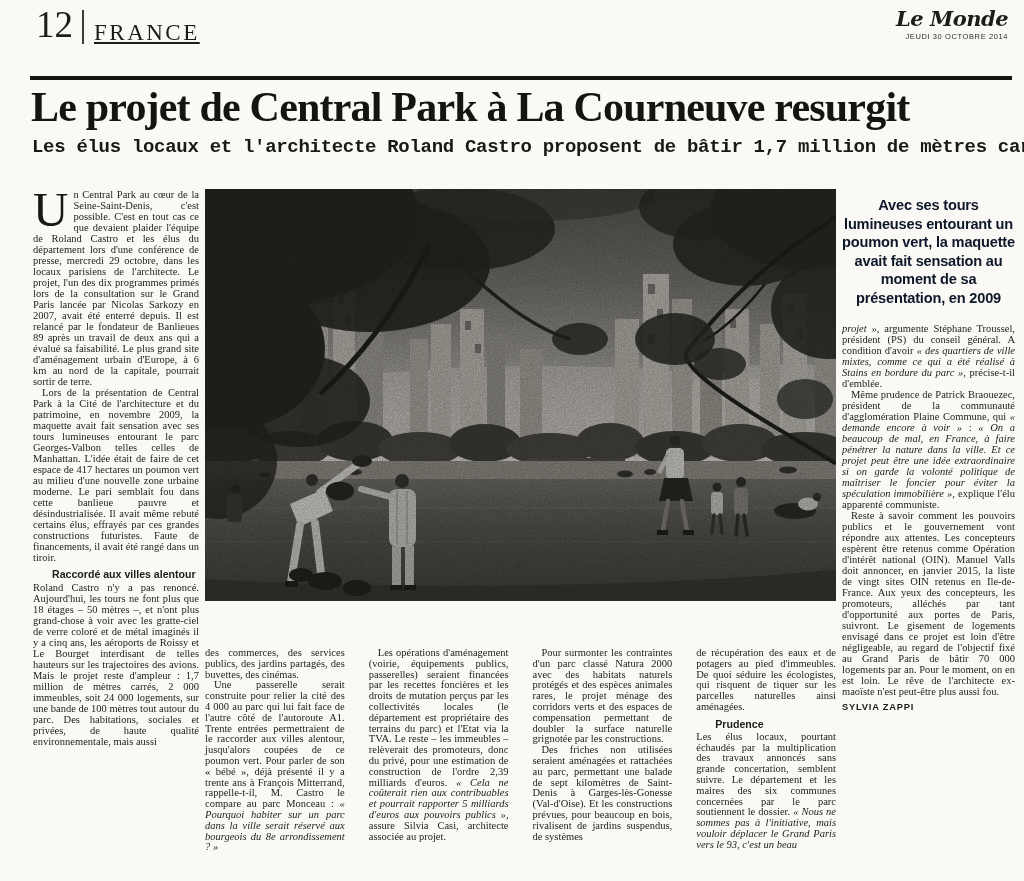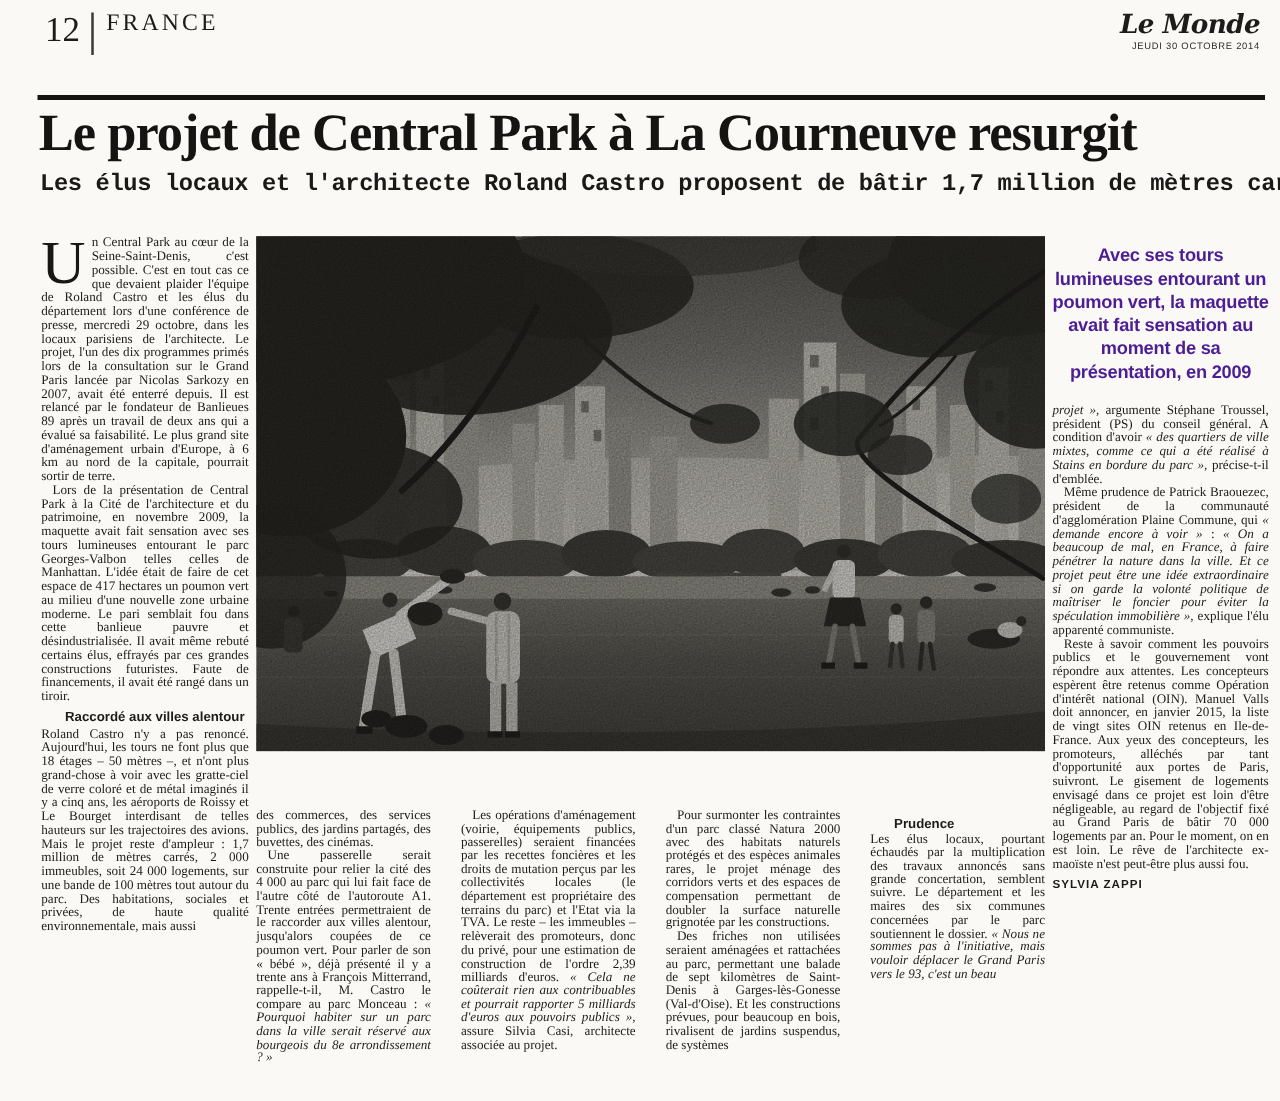--- a/index.html
+++ b/index.html
@@ -1,42 +1,42 @@
 <!DOCTYPE html>
 <html lang="fr"><head>
 <meta charset="utf-8">
 <style>
   html,body{margin:0;padding:0;background:#e8e6e1;}
   .page{position:relative;width:1024px;height:881px;background:#faf9f5;overflow:hidden;
         font-family:"Liberation Serif",serif;color:#1d1c1a;}
   
   .pnwrap{position:absolute;left:36px;top:8px;display:flex;align-items:flex-start;}
-  .pagenum{font-size:28px;line-height:34px;font-weight:normal;}
+  .pagenum{font-size:37px;line-height:34px;font-weight:normal;}
   .vbar{width:2px;height:34px;background:#3a3a38;margin:2px 10px 0 9px;}
-  .section{font-size:19px;letter-spacing:2.5px;margin-top:0;font-weight:normal;}
+  .section{font-size:23px;letter-spacing:2.5px;margin-top:12px;font-weight:normal;text-decoration:underline;}
   .mastwrap{position:absolute;right:16px;top:8px;text-align:right;}
   .masthead{font-family:"DejaVu Serif",serif;font-weight:bold;font-style:italic;font-size:21px;line-height:22px;letter-spacing:-.5px;}
   .dateline{font-family:"Liberation Sans",sans-serif;font-size:7.5px;letter-spacing:.6px;color:#2c2b29;margin-top:2px;}
   .headrule{position:absolute;left:30px;right:12px;top:76px;height:4px;background:#161513;}
   .headline{position:absolute;left:31px;top:84px;margin:0;font-size:42px;line-height:46px;font-weight:bold;
             letter-spacing:-.8px;white-space:nowrap;color:#151412;}
   .subheadline{position:absolute;left:32px;top:136px;margin:0;font-size:19px;font-weight:bold;
                letter-spacing:-.3px;white-space:nowrap;color:#1a1918;font-family:Liberation Mono, monospace;}
   
   .colbody{font-size:10.5px;line-height:11px;text-align:justify;}
   .colbody p{margin:0;}
   .colbody p.indent{text-indent:9px;}
   .it{font-style:italic;}
   .subhead-sm{font-family:"Liberation Sans",sans-serif;font-weight:bold;font-size:10.6px;
               margin:5px 0 2px 0;line-height:12px;padding-left:19px;}
   .dropcap{float:left;font-size:49px;line-height:40px;padding:1px 5px 0 0;color:#181715;}
   .col1{position:absolute;left:33px;top:189px;width:166px;}
   .col6{position:absolute;left:842px;top:196px;width:173px;}
   .pullquote{font-family:"Liberation Sans",sans-serif;font-weight:bold;font-size:14.6px;
-             line-height:18.6px;text-align:center;letter-spacing:-.2px;color:#4c1d95;margin-bottom:15px;}
+             line-height:18.6px;text-align:center;letter-spacing:-.2px;color:#0f172a;margin-bottom:15px;}
   .byline{font-family:"Liberation Sans",sans-serif;font-weight:bold;font-size:9.3px;
           letter-spacing:.8px;text-align:left;margin-top:5px;}
   
   .photo{position:absolute;left:205px;top:189px;width:631px;height:412px;}
   .photo svg{display:block;}
   .caption{position:absolute;left:205px;top:606px;width:631px;}
   .caption-b{font-weight:bold;font-size:12.3px;}
   .credit{font-family:"Liberation Sans",sans-serif;font-size:7.8px;letter-spacing:.3px;color:#2a2927;}
   
   .bottom-cols{position:absolute;left:205px;top:648px;width:631px;display:flex;gap:24px;}
@@ -244,20 +244,21 @@
       <p class="indent"><span>Une passerelle serait construite pour relier la cité des 4 000 au parc qui lui fait face de l'autre côté de l'autoroute A1. Trente entrées permettraient de le raccorder aux villes alentour, jusqu'alors coupées de ce poumon vert. Pour parler de son « bébé », déjà présenté il y a trente ans à François Mitterrand, rappelle-t-il, M. Castro le compare au parc Monceau : </span><span class="it">« Pourquoi habiter sur un parc dans la ville serait réservé aux bourgeois du 8e arrondissement ? »</span></p>
     </div>
     <div class="bcol">
       <p class="indent"><span>Les opérations d'aménagement (voirie, équipements publics, passerelles) seraient financées par les recettes foncières et les droits de mutation perçus par les collectivités locales (le département est propriétaire des terrains du parc) et l'Etat via la TVA. Le reste – les immeubles – relèverait des promoteurs, donc du privé, pour une estimation de construction de l'ordre 2,39 milliards d'euros. </span><span class="it">« Cela ne coûterait rien aux contribuables et pourrait rapporter 5 milliards d'euros aux pouvoirs publics »</span><span>, assure Silvia Casi, architecte associée au projet.</span></p>
     </div>
     <div class="bcol">
       <p class="indent">Pour surmonter les contraintes d'un parc classé Natura 2000 avec des habitats naturels protégés et des espèces animales rares, le projet ménage des corridors verts et des espaces de compensation permettant de doubler la surface naturelle grignotée par les constructions.</p>
       <p class="indent">Des friches non utilisées seraient aménagées et rattachées au parc, permettant une balade de sept kilomètres de Saint-Denis à Garges-lès-Gonesse (Val-d'Oise). Et les constructions prévues, pour beaucoup en bois, rivalisent de jardins suspendus, de systèmes</p>
     </div>
     <div class="bcol">
+      <p>de récupération des eaux et de potagers au pied d'immeubles. De quoi séduire les écologistes, qui risquent de tiquer sur les parcelles naturelles ainsi aménagées.</p>
       <h3 class="subhead-sm">Prudence</h3>
       <p><span>Les élus locaux, pourtant échaudés par la multiplication des travaux annoncés sans grande concertation, semblent suivre. Le département et les maires des six communes concernées par le parc soutiennent le dossier. </span><span class="it">« Nous ne sommes pas à l'initiative, mais vouloir déplacer le Grand Paris vers le 93, c'est un beau</span></p>
     </div>
   </div>
 
   <div class="col6 colbody">
     <div class="pullquote">Avec ses tours lumineuses entourant un poumon vert, la maquette avait fait sensation au moment de sa présentation, en 2009</div>
     <p><span class="it">projet »</span><span>, argumente Stéphane Troussel, président (PS) du conseil général. A condition d'avoir </span><span class="it">« des quartiers de ville mixtes, comme ce qui a été réalisé à Stains en bordure du parc »</span><span>, précise-t-il d'emblée.</span></p>
     <p class="indent"><span>Même prudence de Patrick Braouezec, président de la communauté d'agglomération Plaine Commune, qui </span><span class="it">« demande encore à voir »</span><span> : </span><span class="it">« On a beaucoup de mal, en France, à faire pénétrer la nature dans la ville. Et ce projet peut être une idée extraordinaire si on garde la volonté politique de maîtriser le foncier pour éviter la spéculation immobilière »</span><span>, explique l'élu apparenté communiste.</span></p>
     <p class="indent">Reste à savoir comment les pouvoirs publics et le gouvernement vont répondre aux attentes. Les concepteurs espèrent être retenus comme Opération d'intérêt national (OIN). Manuel Valls doit annoncer, en janvier 2015, la liste de vingt sites OIN retenus en Ile-de-France. Aux yeux des concepteurs, les promoteurs, alléchés par tant d'opportunité aux portes de Paris, suivront. Le gisement de logements envisagé dans ce projet est loin d'être négligeable, au regard de l'objectif fixé au Grand Paris de bâtir 70 000 logements par an. Pour le moment, on en est loin. Le rêve de l'architecte ex-maoïste n'est peut-être plus aussi fou.</p>

